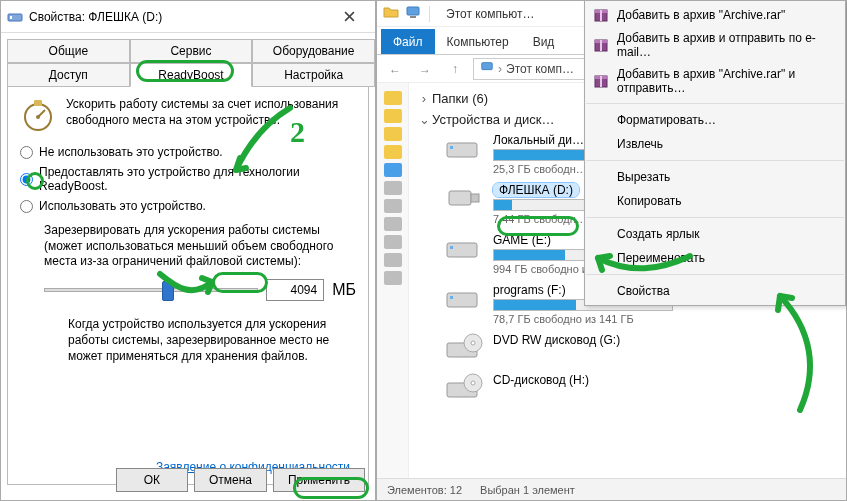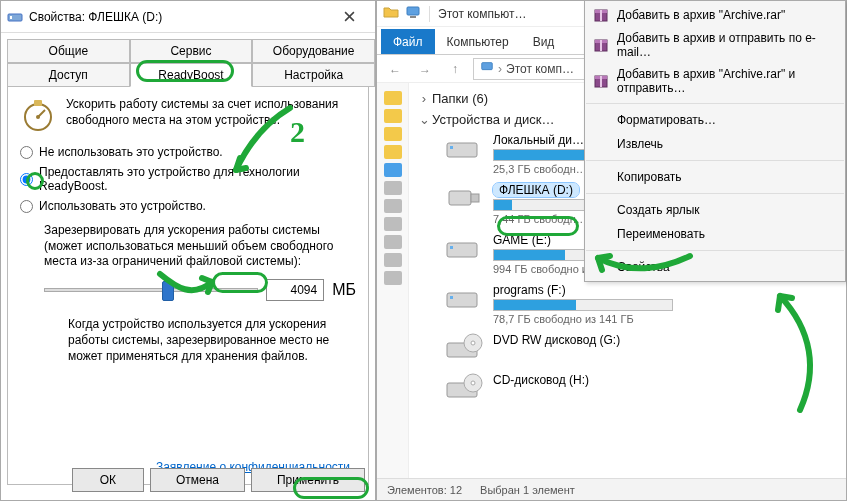--- a/index.html
+++ b/index.html
@@ -34,27 +34,27 @@
   .nthumb { position: absolute; top: 3px; width: 12px; height: 20px; background: #2e75cb; border: 1px solid #215fa6; border-radius: 2px; }
   .reserve-mb { border: 1px solid #888; background: #fff; width: 58px; height: 22px; text-align: right; padding: 2px 6px; font-size: 12px; }
   .mb-label { font-size: 16px; }
 
   .notes { margin-left: 24px; font-size: 12px; line-height: 1.35; color: #000000; }
   .notes p { margin-bottom: 6px; }
 
   .privacy { position: absolute; right: 18px; bottom: 10px; color: #0066cc; text-decoration: underline; font-size: 12px; }
 
   .dlg-btns { position: absolute; right: 10px; bottom: 8px; display: flex; gap: 6px; }
-  .btn { border: 1px solid #888; background: #e9e9e9; padding: 4px 25px; font-size: 12px; min-width: 72px; text-align: center; }
+  .btn { border: 1px solid #888; background: #e9e9e9; padding: 4px 14px; font-size: 12px; min-width: 72px; text-align: center; }
 
   
   .explorer { position: absolute; left: 376px; top: 0; right: 0; height: 501px; background: #fff; border: 1px solid #aaa; }
   .ex-titlebar { height: 26px; background: #fff; display: flex; align-items: center; padding: 0 6px; gap: 6px; border-bottom:1px solid #eee;}
   .ex-titlebar .sep { width: 1px; height: 16px; background: #ddd; margin: 0 2px; }
-  .ex-title { font-size: 12px; color: #333; }
+  .ex-title { font-size: 12px; color: #333; margin-left: 8px; }
 
   .ribbon-tabs { height: 28px; display: flex; align-items: flex-end; padding-left: 4px; border-bottom: 1px solid #ccc; }
   .rtab { padding: 6px 12px 5px 12px; font-size: 12px; color: #333; }
   .rtab.file { background: #1979ca; color: #fff; }
 
   .breadcrumb { height: 28px; border-bottom: 1px solid #eee; display: flex; align-items: center; padding: 0 6px; gap: 6px; }
   .bc-btn { width: 24px; height: 22px; display: flex; align-items: center; justify-content: center; color: #888; }
   .bc-path { border: 1px solid #ccc; background: #fff; height: 22px; display: flex; align-items: center; padding: 0 6px; gap: 4px; font-size: 12px; color: #444; flex:1;}
 
   .ex-body { display: flex; height: calc(100% - 26px - 28px - 28px - 22px); }
@@ -358,20 +358,24 @@
     <div class="ctx-sep"></div>
     <div class="ctx-item">
       <span class="ctx-icon"></span>
       <span>Форматировать…</span>
     </div>
     <div class="ctx-item">
       <span class="ctx-icon"></span>
       <span>Извлечь</span>
     </div>
     <div class="ctx-sep"></div>
+    <div class="ctx-item">
+      <span class="ctx-icon"></span>
+      <span>Вырезать</span>
+    </div>
     <div class="ctx-item">
       <span class="ctx-icon"></span>
       <span>Копировать</span>
     </div>
     <div class="ctx-sep"></div>
     <div class="ctx-item">
       <span class="ctx-icon"></span>
       <span>Создать ярлык</span>
     </div>
     <div class="ctx-item">

